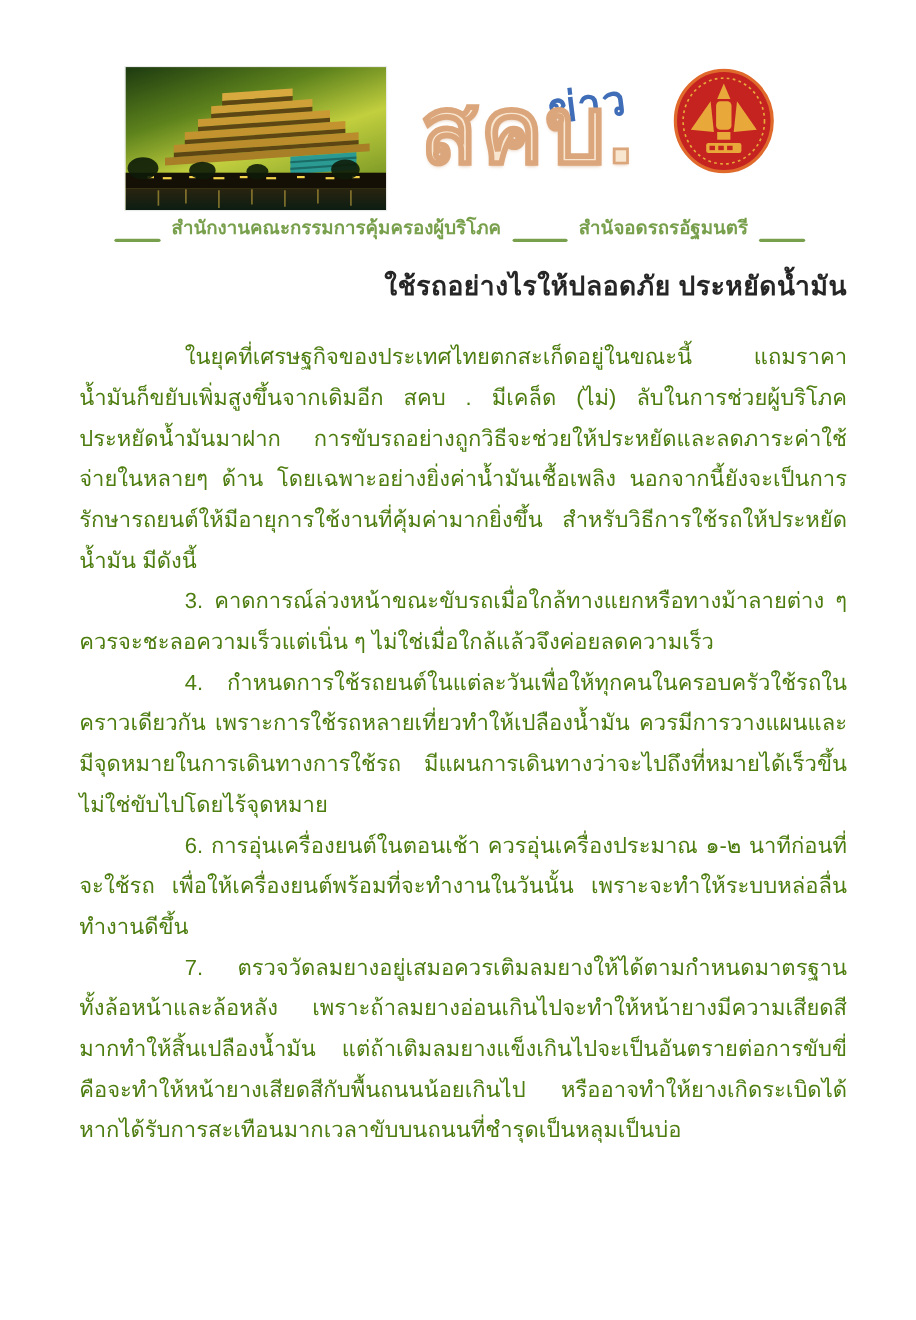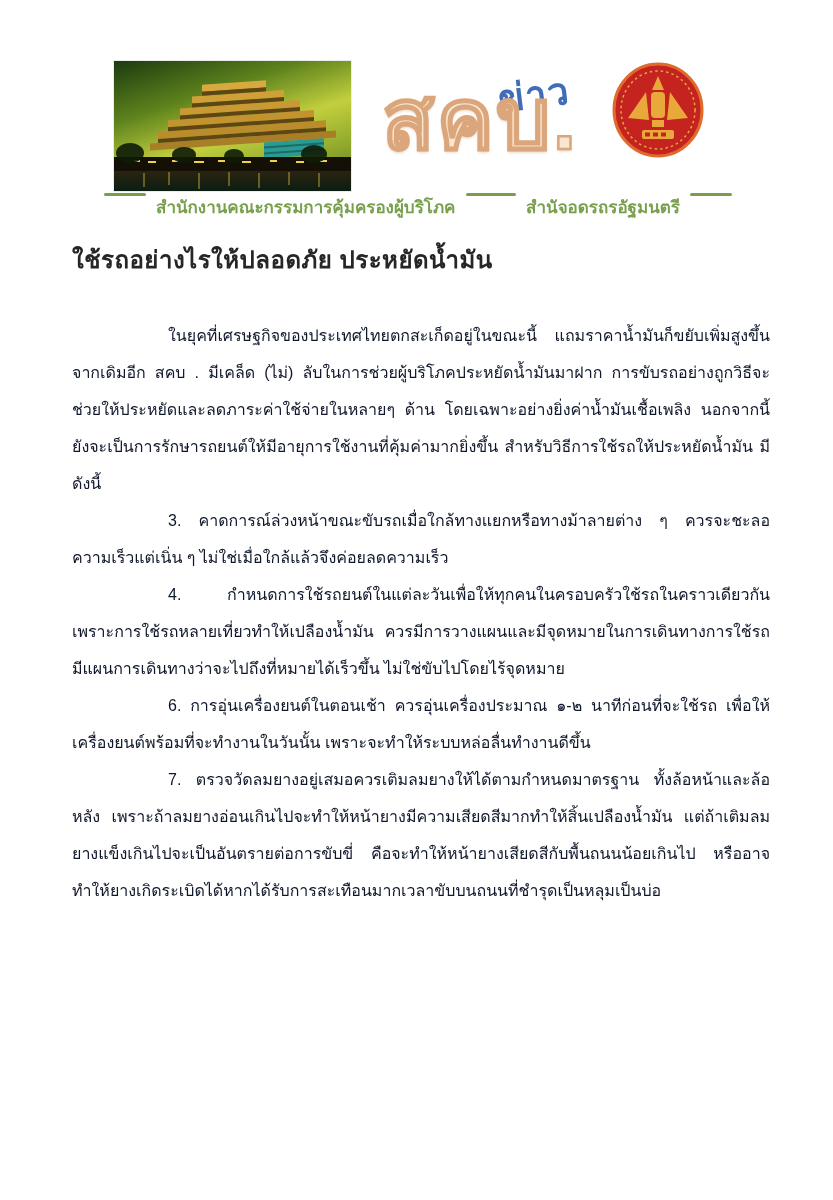--- a/index.html
+++ b/index.html
@@ -34,42 +34,42 @@
     color: #f8e6d0;
     -webkit-text-stroke: 2.5px #dba67b;
     text-shadow: 0 2px 3px rgba(190,130,80,.45);
     letter-spacing: 2px;
     white-space: nowrap;
   }
   .emblem-box { position: absolute; left: 612px; top: 62px; width: 92px; height: 96px; }
 
   .caption-row {
     position: absolute; left: 104px; top: 193px; width: 628px;
-    display: flex; align-items: flex-start; gap: 10px;
+    display: flex; align-items: flex-end; gap: 10px;
     color: #78a04c; font-weight: bold; font-size: 17px;
     white-space: nowrap;
   }
   .dash { height: 3px; background: #78a04c; border-radius: 2px; flex: 0 0 auto; }
   .dash.grow { flex: 1 1 auto; }
   .d-short { width: 42px; }
 
   
   .article { padding: 12px 63px 0 72px; }
   .article-title {
-    text-align: left;
+    text-align: right;
     font-size: 24px; font-weight: bold; color: #262626;
-    margin-bottom: 38px;
+    margin-bottom: 28px;
     letter-spacing: .5px;
   }
   .para {
-    font-size: 16px;
+    font-size: 20px;
     line-height: 37px;
     text-indent: 96px;
     text-align: justify;
-    color: #0f172a;
+    color: #4d7c0f;
   }
 </style>
 </head>
 <body>
 
 <div class="page">
 
   <header class="masthead">
 
     <div class="photo-frame">

